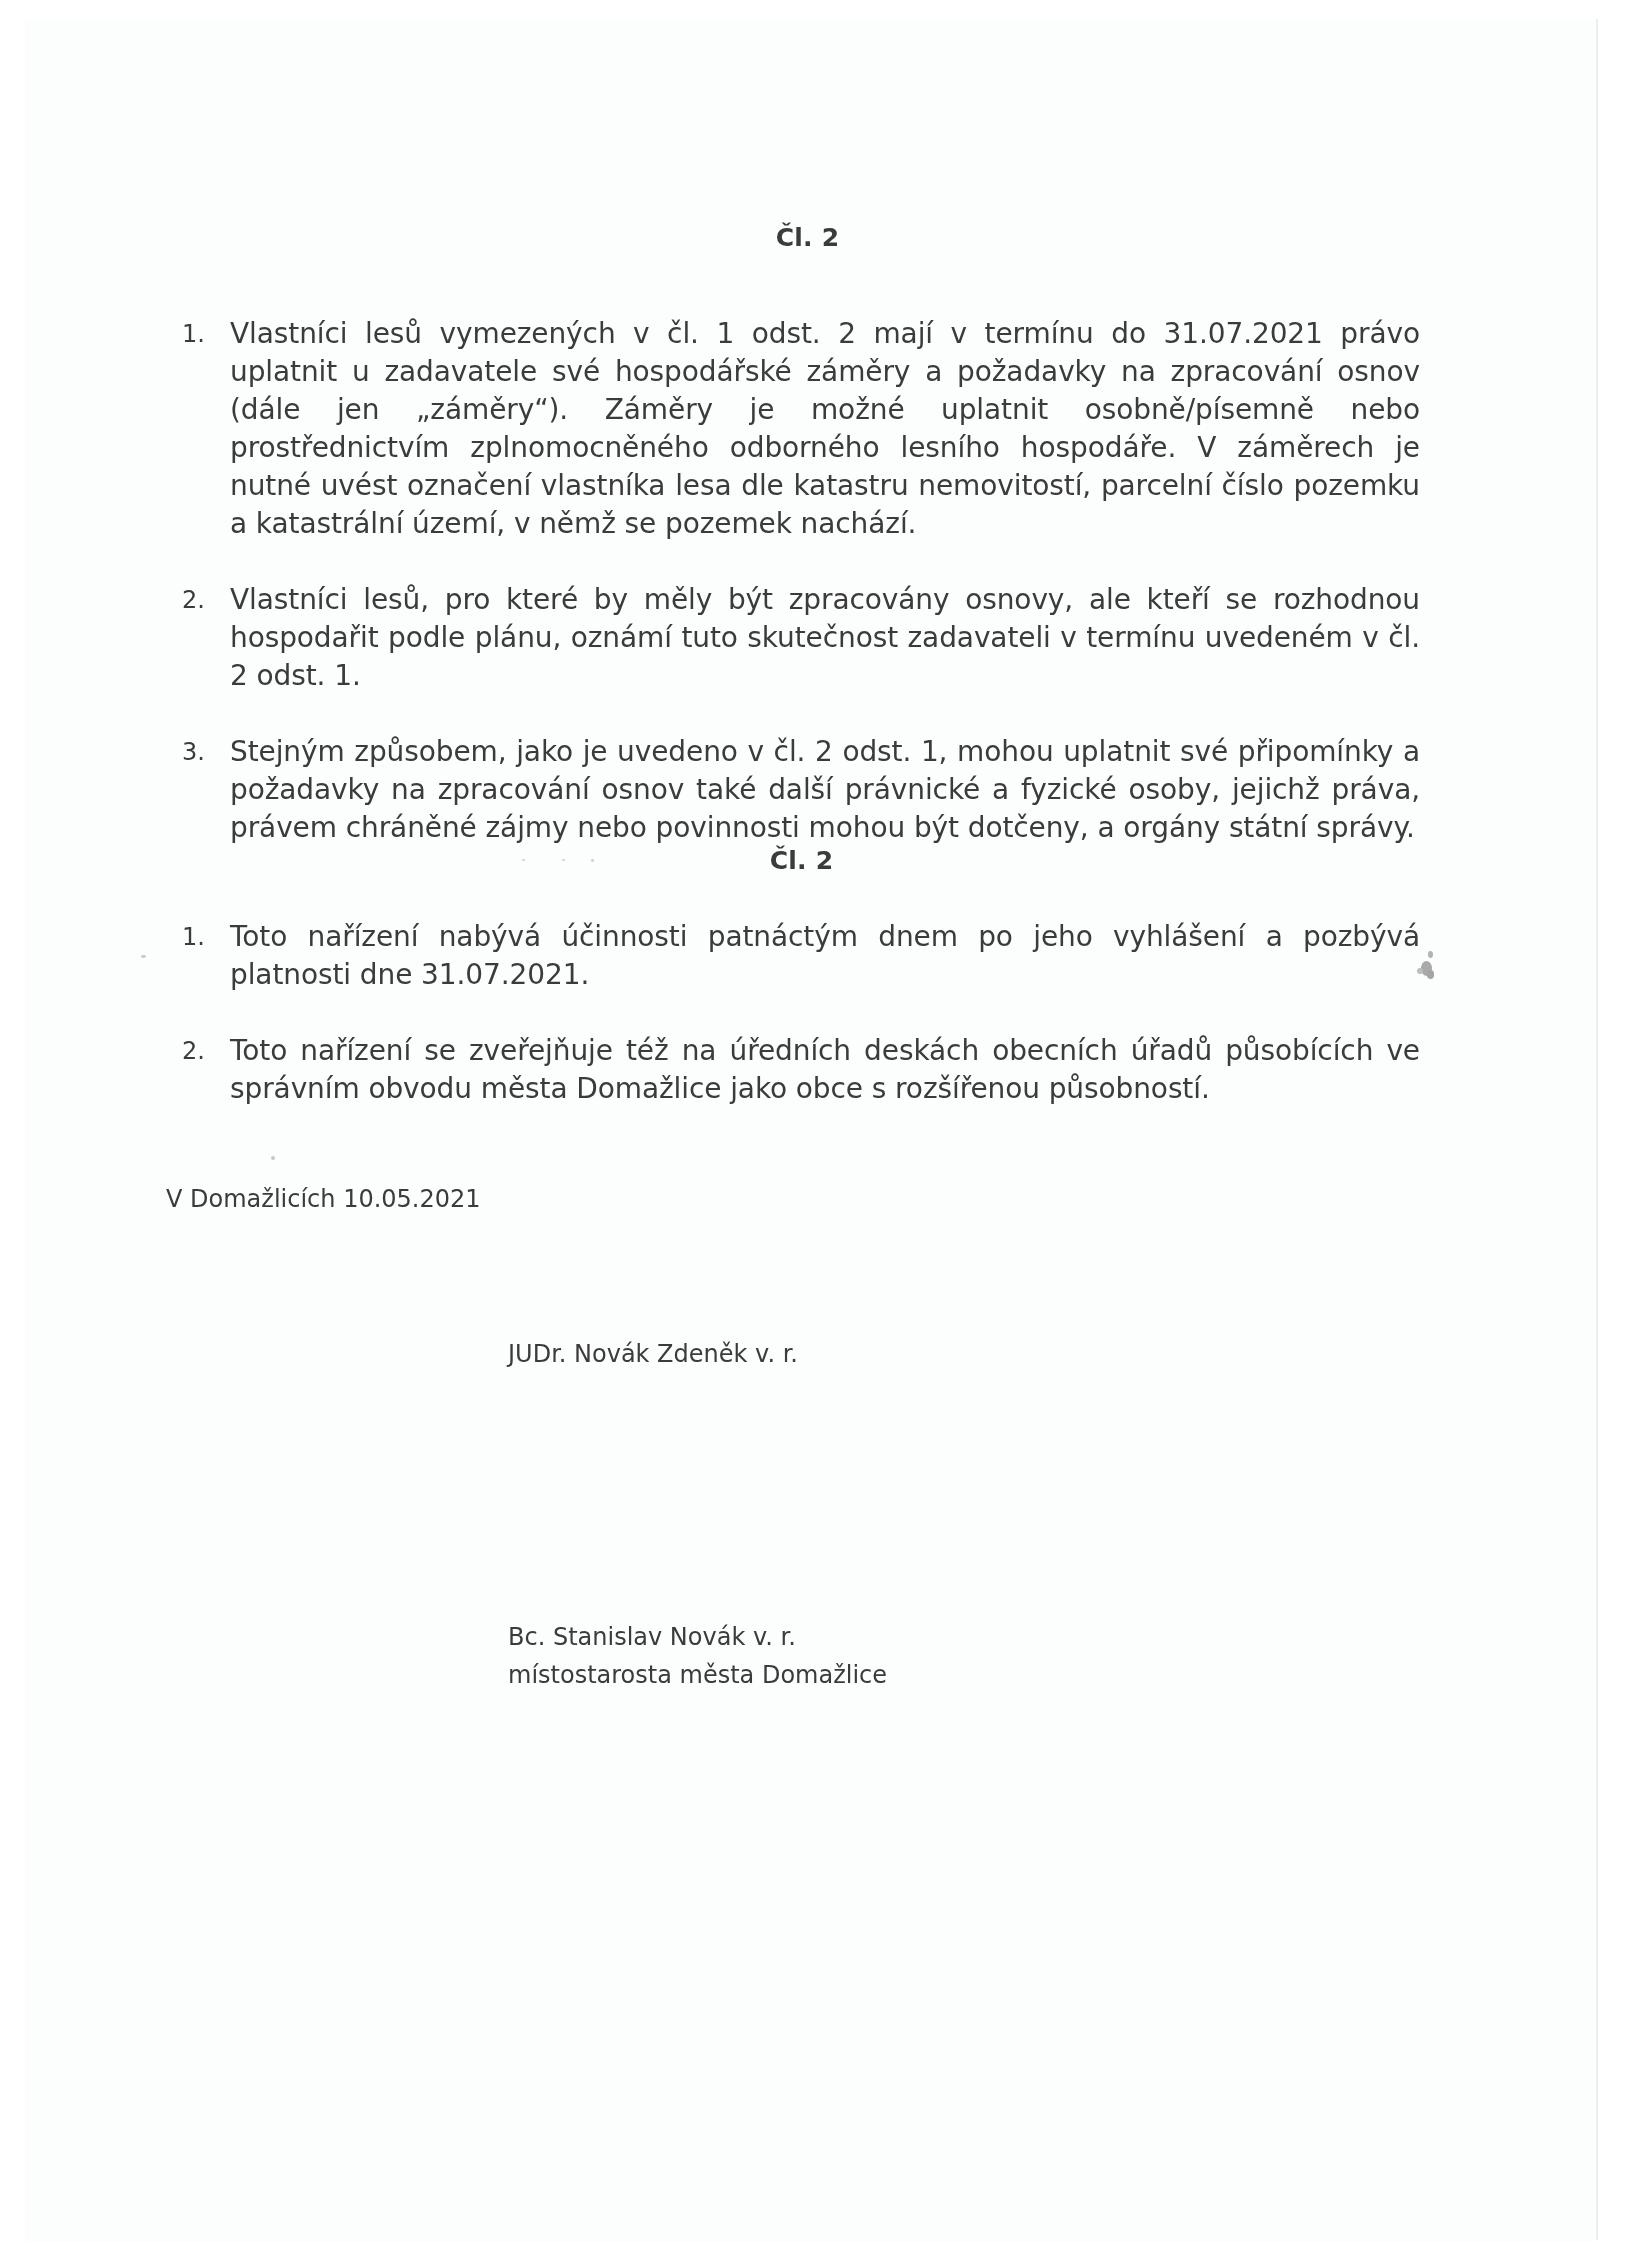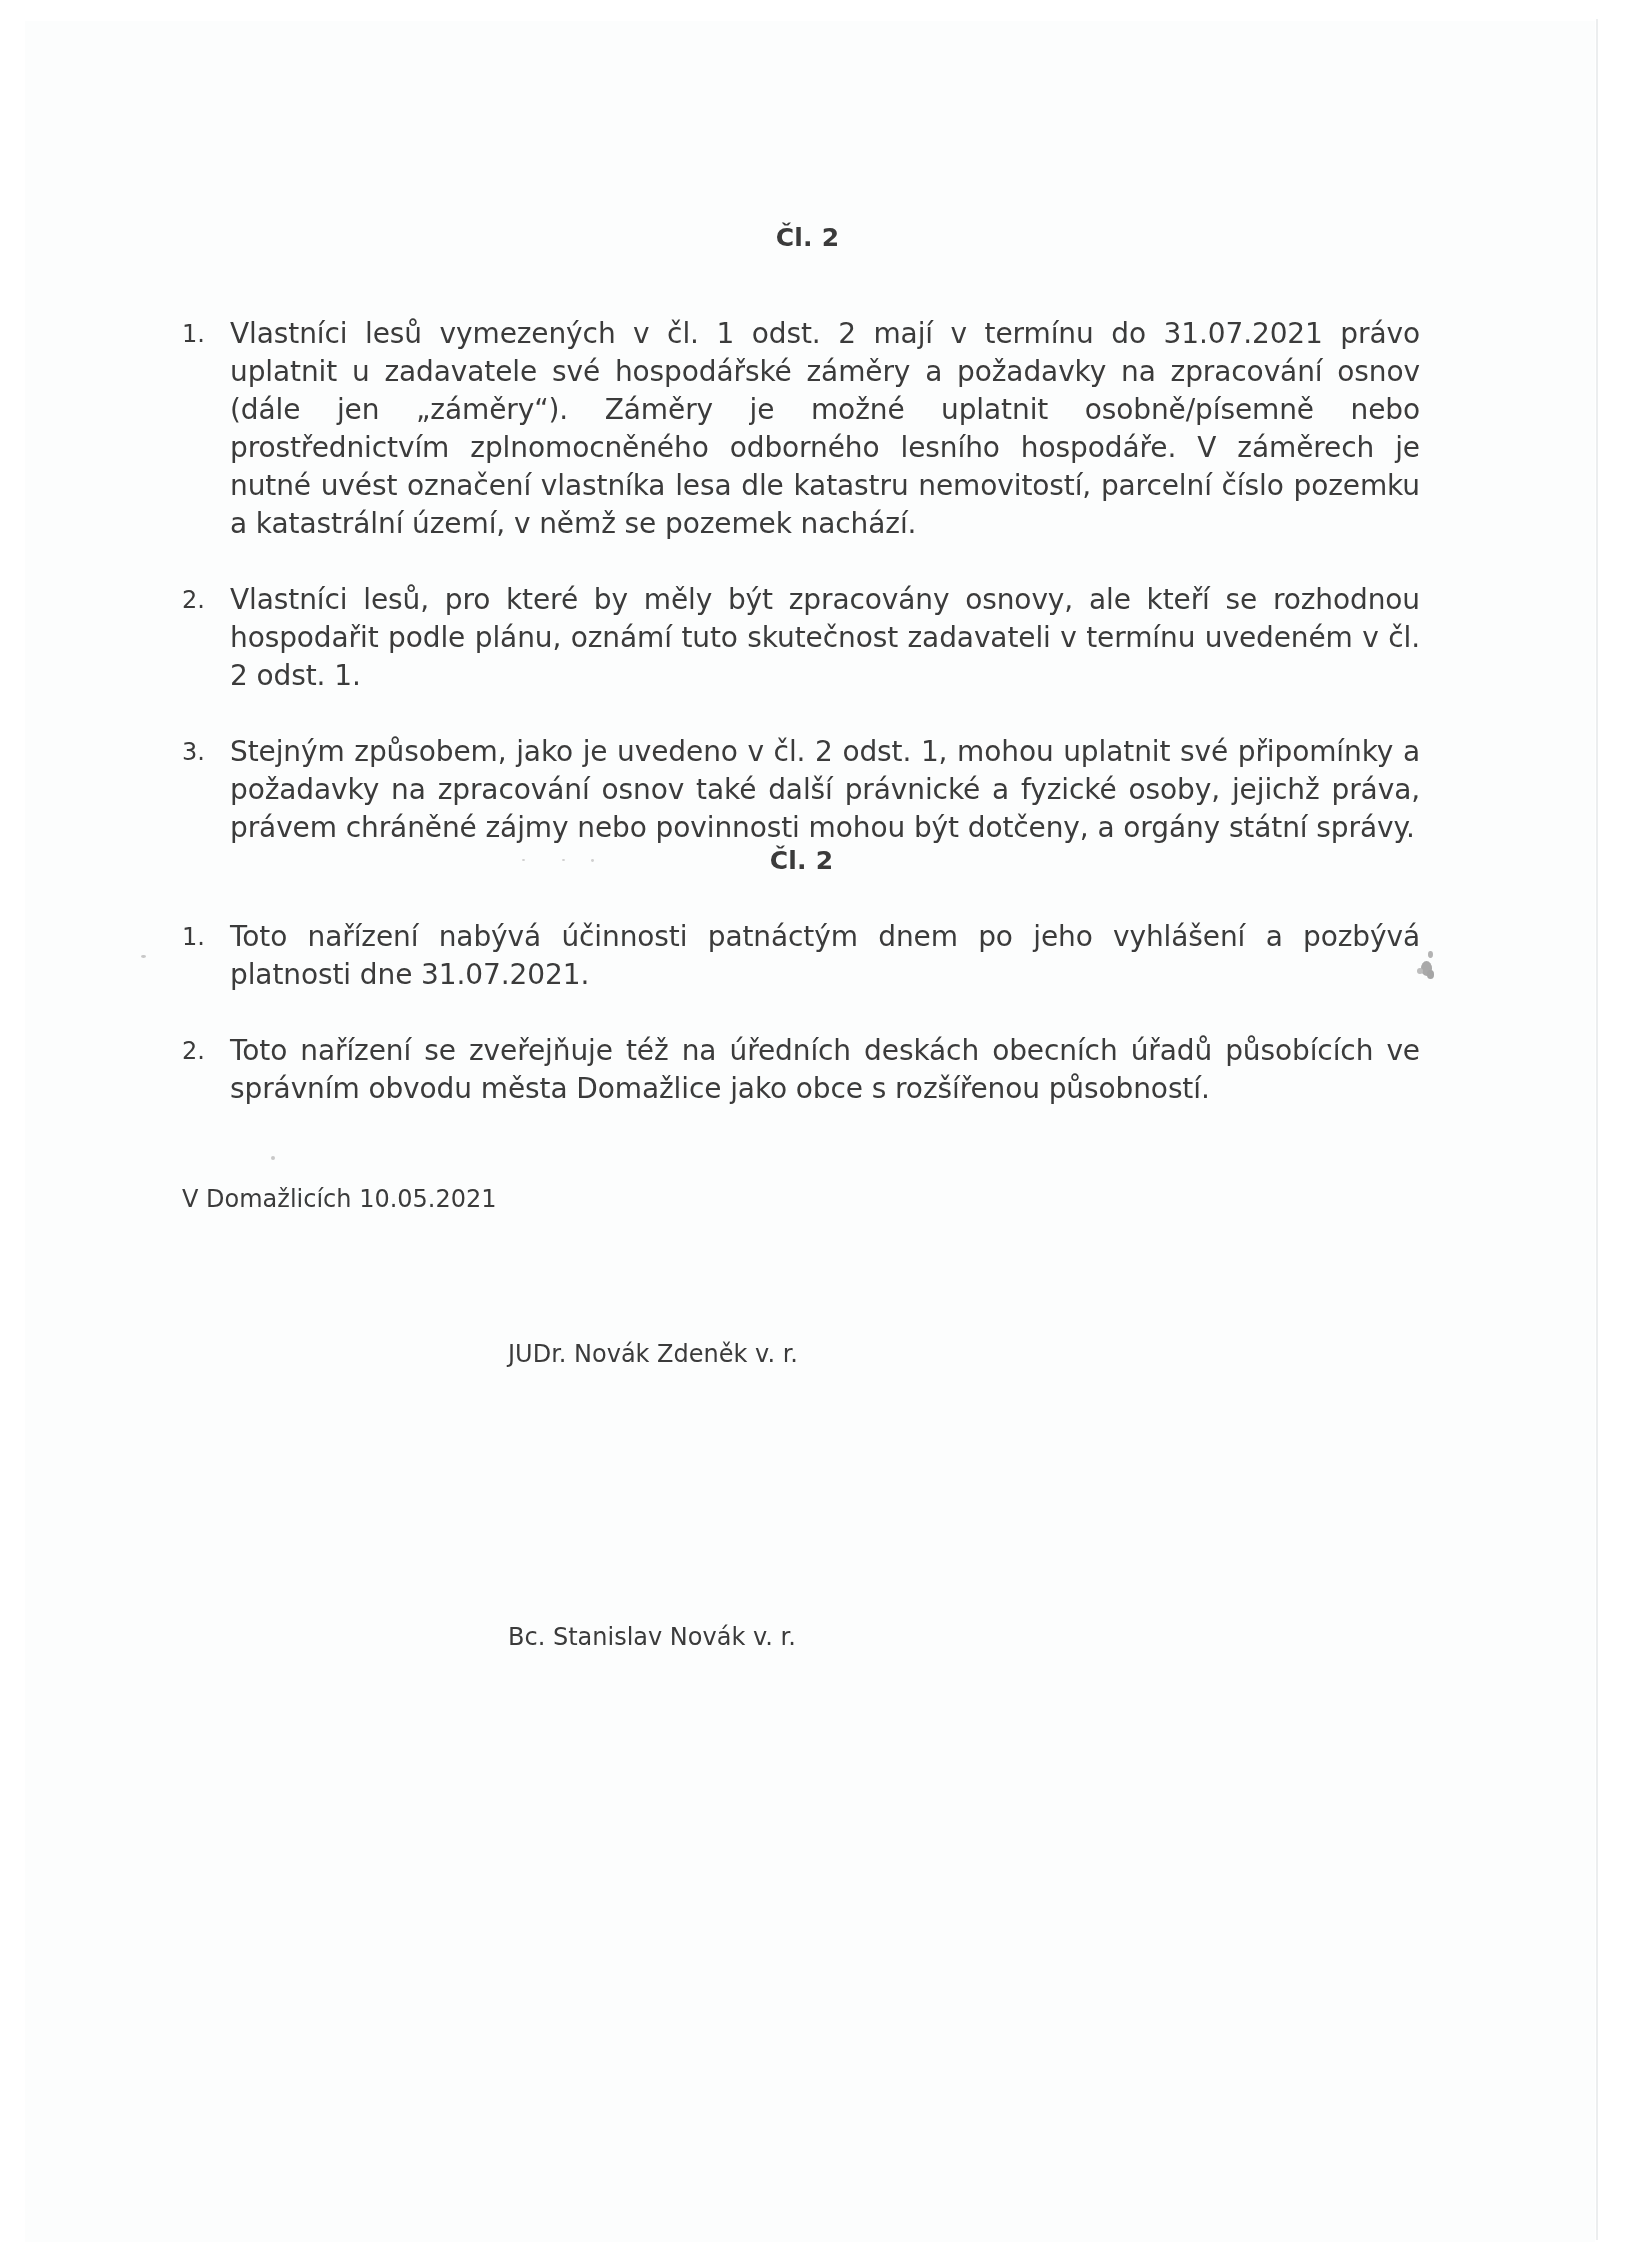--- a/index.html
+++ b/index.html
@@ -25,21 +25,21 @@
   }
   .list { position: absolute; left: 182px; width: 1238px; }
   .item { display: flex; margin: 0; }
   .item-num { width: 48px; flex: none; font-size: 24px; line-height: 38px; }
   .item-text {
     flex: 1; font-size: 28px; line-height: 38px; text-align: justify;
     letter-spacing: -0.1px; word-spacing: 0px;
   }
   .item + .item { margin-top: 38px; }
   .date-line {
-    position: absolute; left: 182px; top: 1180px;
+    position: absolute; left: 166px; top: 1180px;
     font-size: 24px; line-height: 38px;
   }
   .signature {
     position: absolute; left: 508px; width: 579px; 
     font-size: 24px; line-height: 38px;
   }
   .ink-blot {
     position: absolute; left: 1413px; top: 951px; width: 25px; height: 33px;
   }
   .speck { position: absolute; border-radius: 50%; background: #b8b8b8; }
@@ -81,20 +81,21 @@
 </div>
 
 <div class="date-line">V Domažlicích 10.05.2021</div>
 
 <div class="signature" style="top:1335px;">
   <div>JUDr. Novák Zdeněk v. r.</div>
 </div>
 
 <div class="signature" style="top:1618px;">
   <div>Bc. Stanislav Novák v. r.</div>
+  <div>místostarosta města Domažlice</div>
 </div>
 
 <div class="ink-blot">
   <span class="speck" style="left:7.7px;top:9.7px;width:11.6px;height:15.4px;background:#a9a9a9;"></span>
   <span class="speck" style="left:3.9px;top:17.4px;width:5.8px;height:5.8px;background:#bdbdbd;"></span>
   <span class="speck" style="left:15.4px;top:0px;width:4.8px;height:6.8px;background:#b3b3b3;"></span>
   <span class="speck" style="left:13.5px;top:19.3px;width:7.7px;height:8.7px;background:#a5a5a5;"></span>
 </div>
 <div class="speck" style="left:141px;top:955px;width:4.8px;height:2.9px;background:#c8c8c8;"></div>
 <div class="speck" style="left:271px;top:1156px;width:3.9px;height:3.9px;background:#c8c8c8;"></div>

